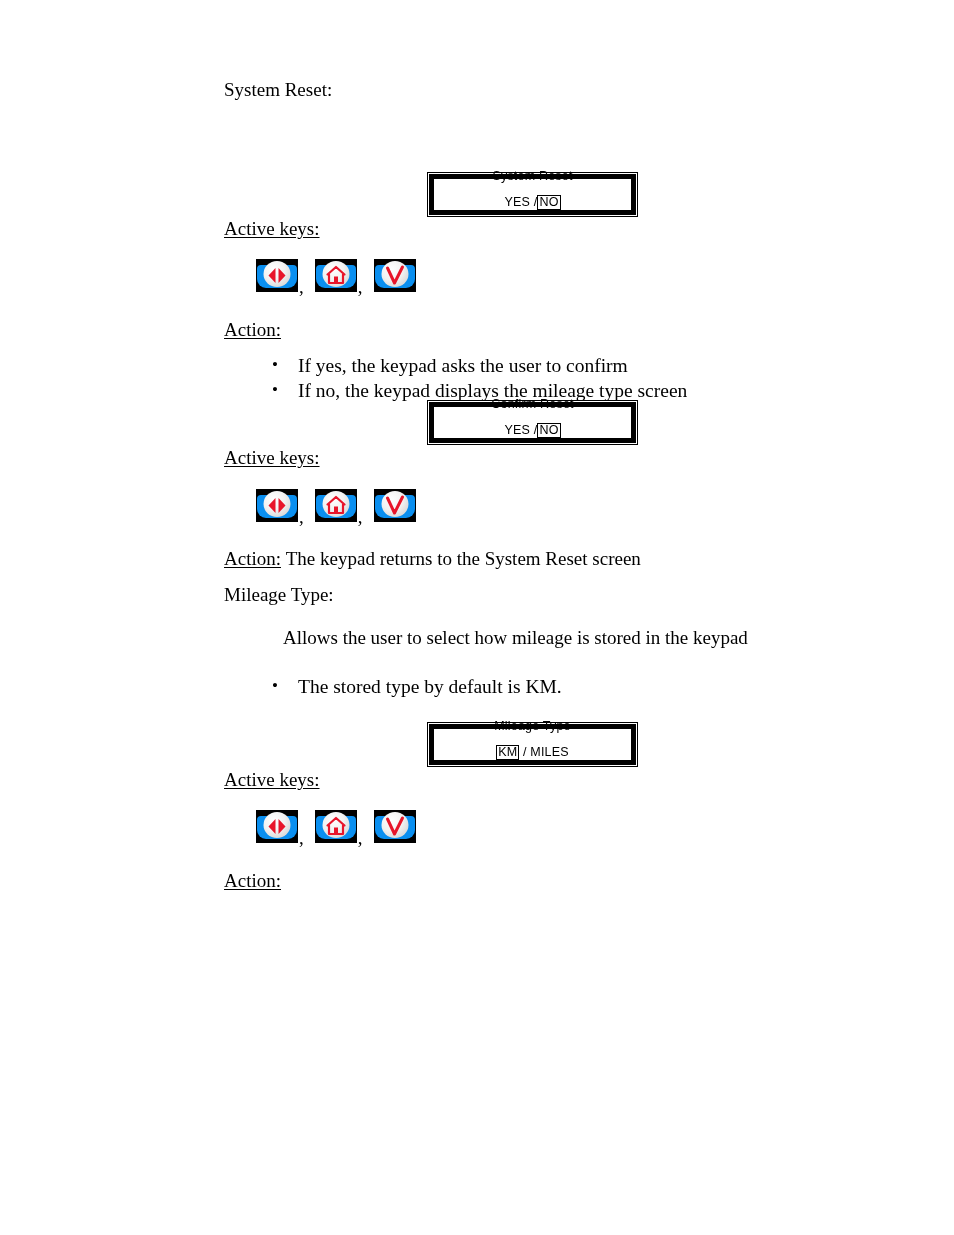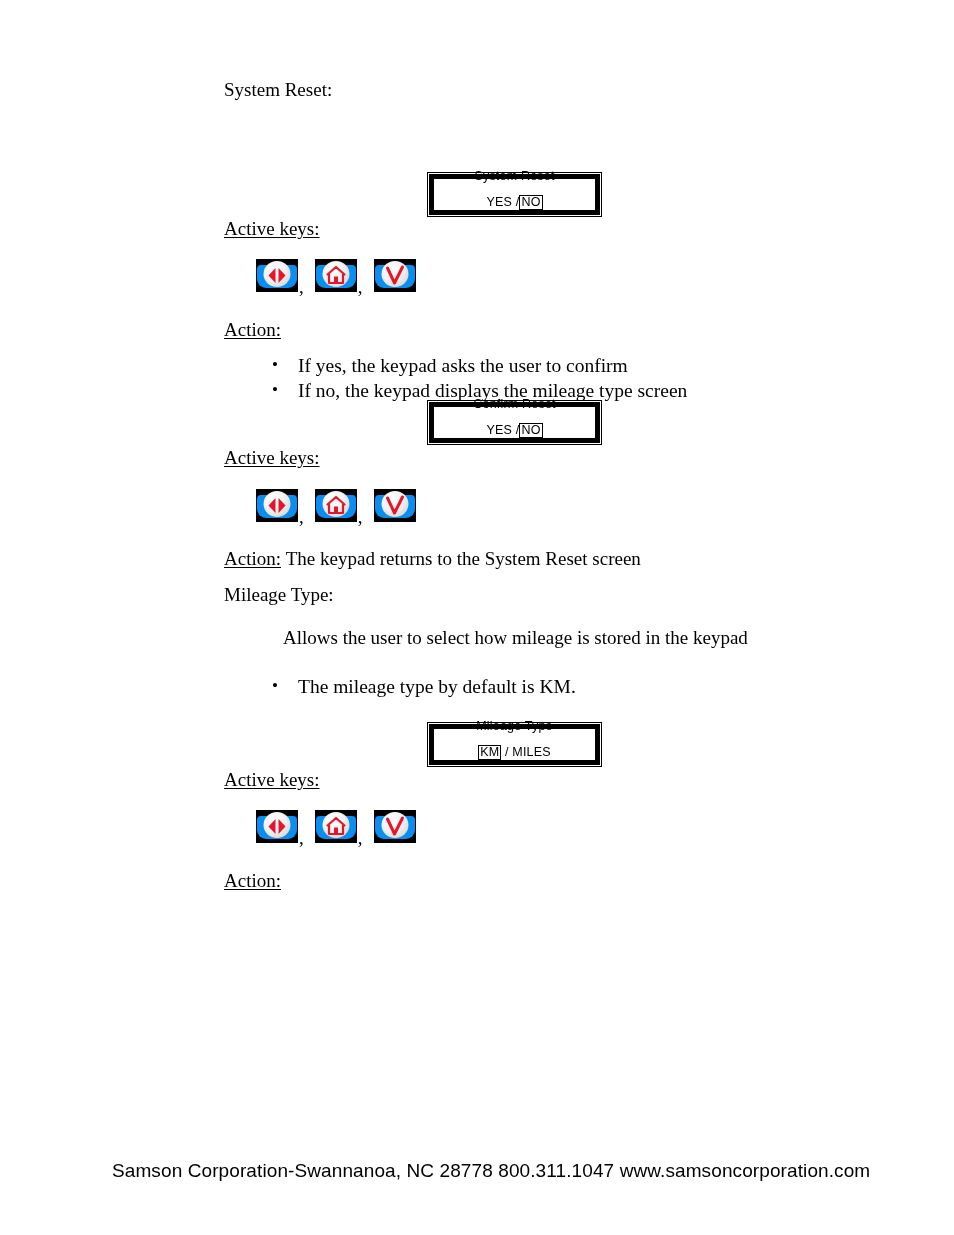--- a/index.html
+++ b/index.html
@@ -53,21 +53,21 @@
     content: "\2022";
     position: absolute;
     left: 8px;
     top: -1px;
     font-size: 17px;
   }
 
   
   .lcd {
     position: absolute;
-    width: 175px;
+    width: 211px;
     height: 45px;
     border: 1.5px solid #000;
     background: #ffffff;
     box-sizing: border-box;
     padding: 1px;
   }
   .lcd-inner {
     width: 100%;
     height: 100%;
     border: 5px solid #000;
@@ -245,21 +245,21 @@
     </div>
   </div>
 
   <div class="t" style="left:224px; top:547px;"><span class="underlined">Action:</span><span>&nbsp;</span><span>The keypad returns to the System Reset screen</span></div>
 
   <div class="t" style="left:224px; top:583px;">Mileage Type:</div>
 
   <div class="t" style="left:254px; top:626px;margin-left:29px;">Allows the user to select how mileage is stored in the keypad</div>
 
   <ul class="bullet-list" style="left:252px; top:662px;">
-    <li>The mileage type by default is KM.</li>
+    <li>The stored type by default is KM.</li>
   </ul>
 
   <div class="lcd" style="left:427px; top:722px;">
     <div class="lcd-inner">
       <div class="lcd-line">Mileage Type</div>
       <div class="lcd-line"><span></span><span class="hl">KM</span><span> /  MILES</span></div>
     </div>
   </div>
 
   <div class="t underlined" style="left:224px; top:768px;">Active keys:</div>
@@ -290,15 +290,14 @@
       <div class="disc"></div>
       <svg width="27" height="25" viewBox="0 0 27 25">
         <path d="M6 5 L13 20 L21 4" fill="none" stroke="#e8152a" stroke-width="3" stroke-linecap="round" stroke-linejoin="round"></path>
       </svg>
     </div>
   </div>
 
   <div class="t underlined" style="left:224px; top:869px;">Action:</div>
 
 
-  <div class="footer">Samson Corporation-Swannanoa, NC 28778  800.311.1047 www.samsoncorporation.com</div>
 
 </div>
 
 </body></html>

